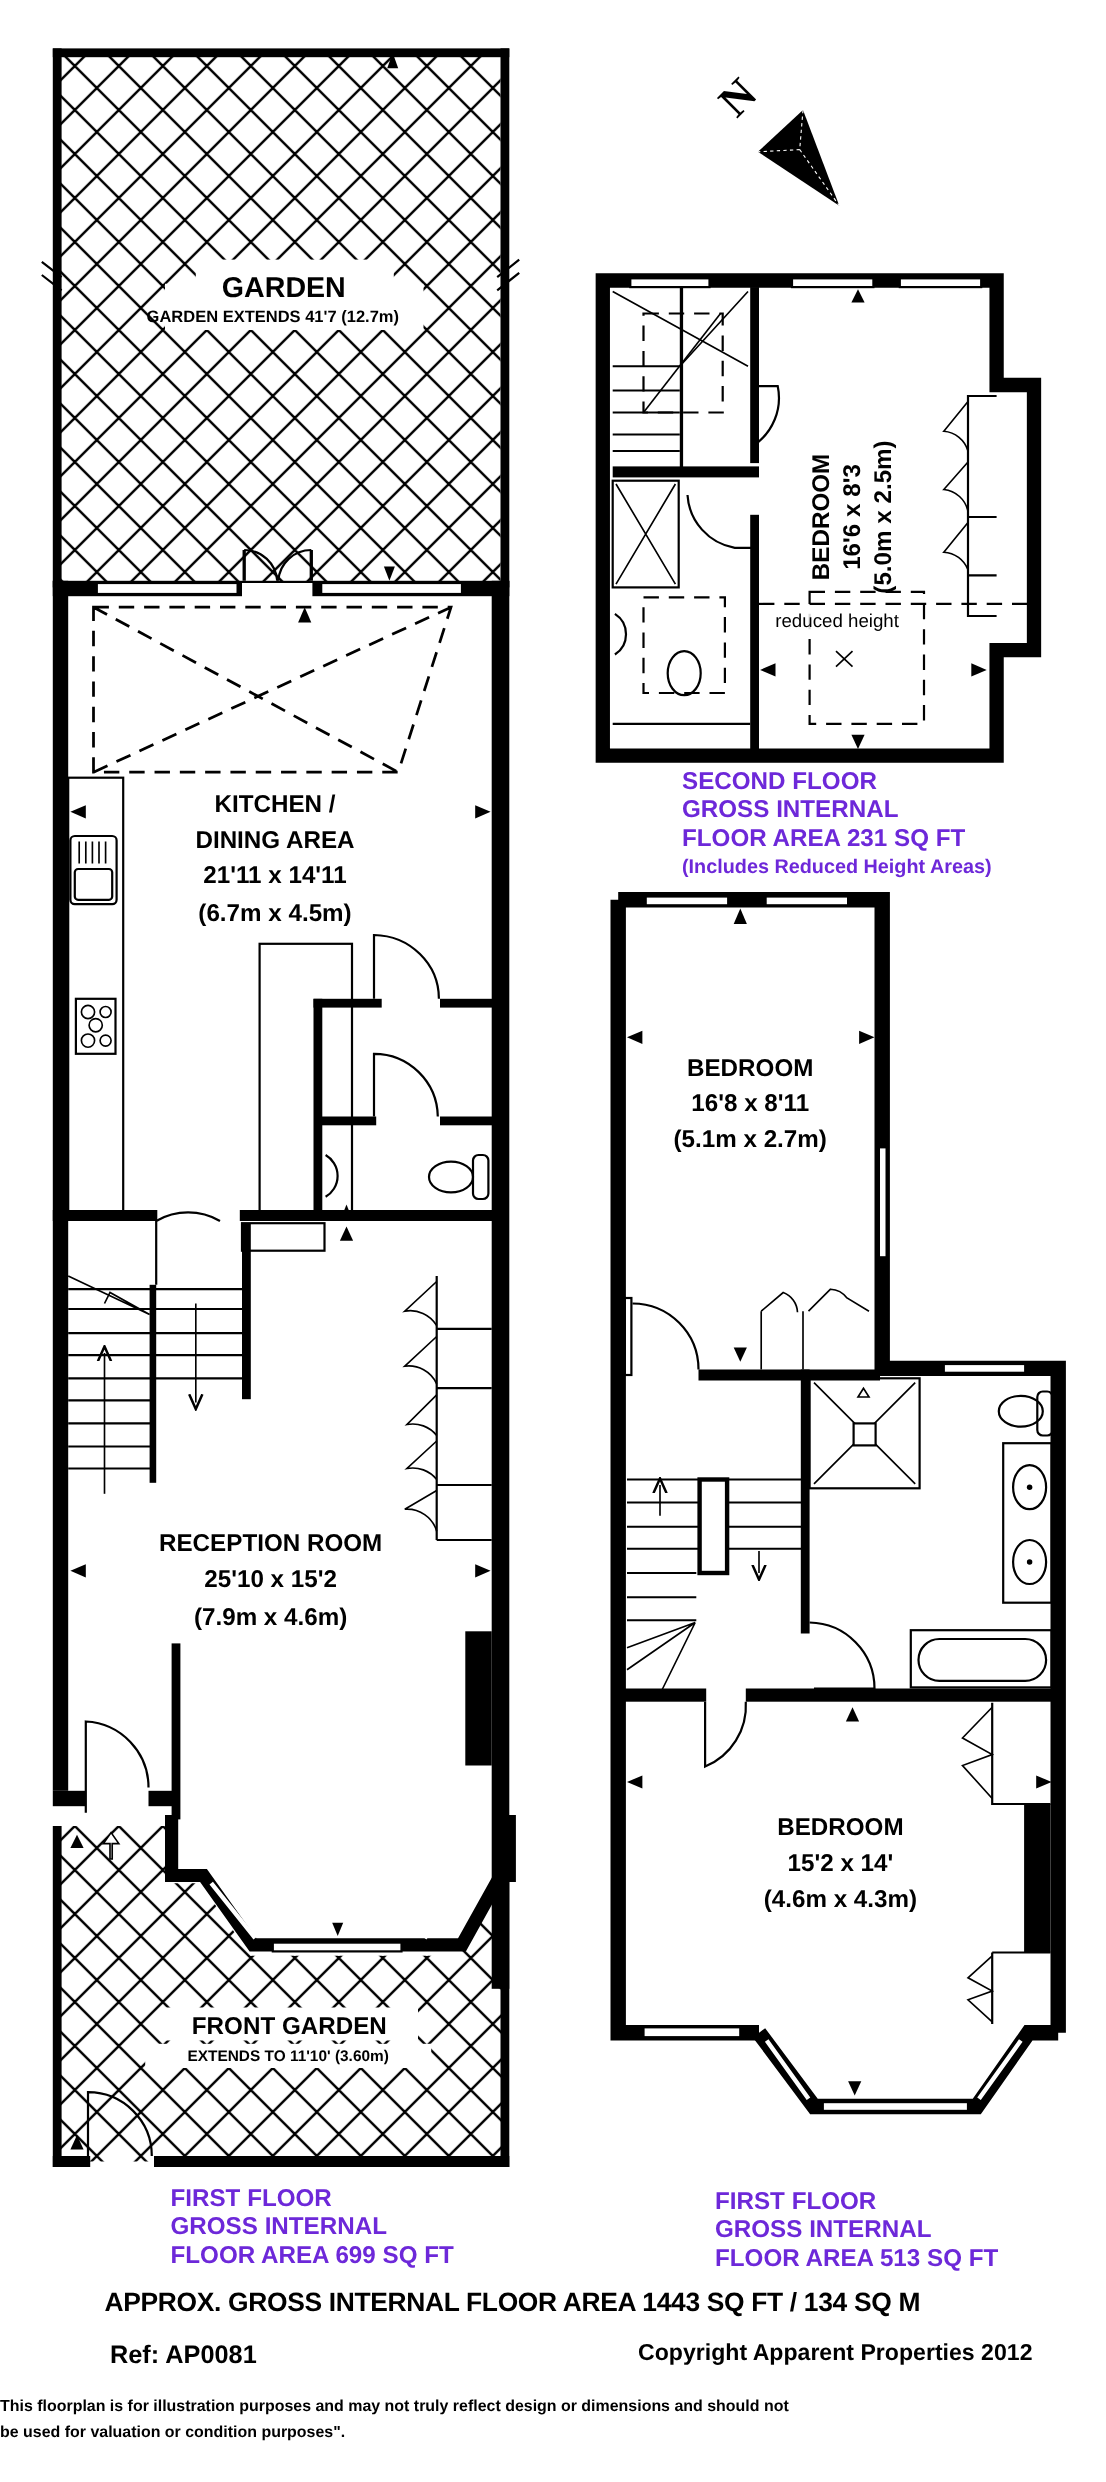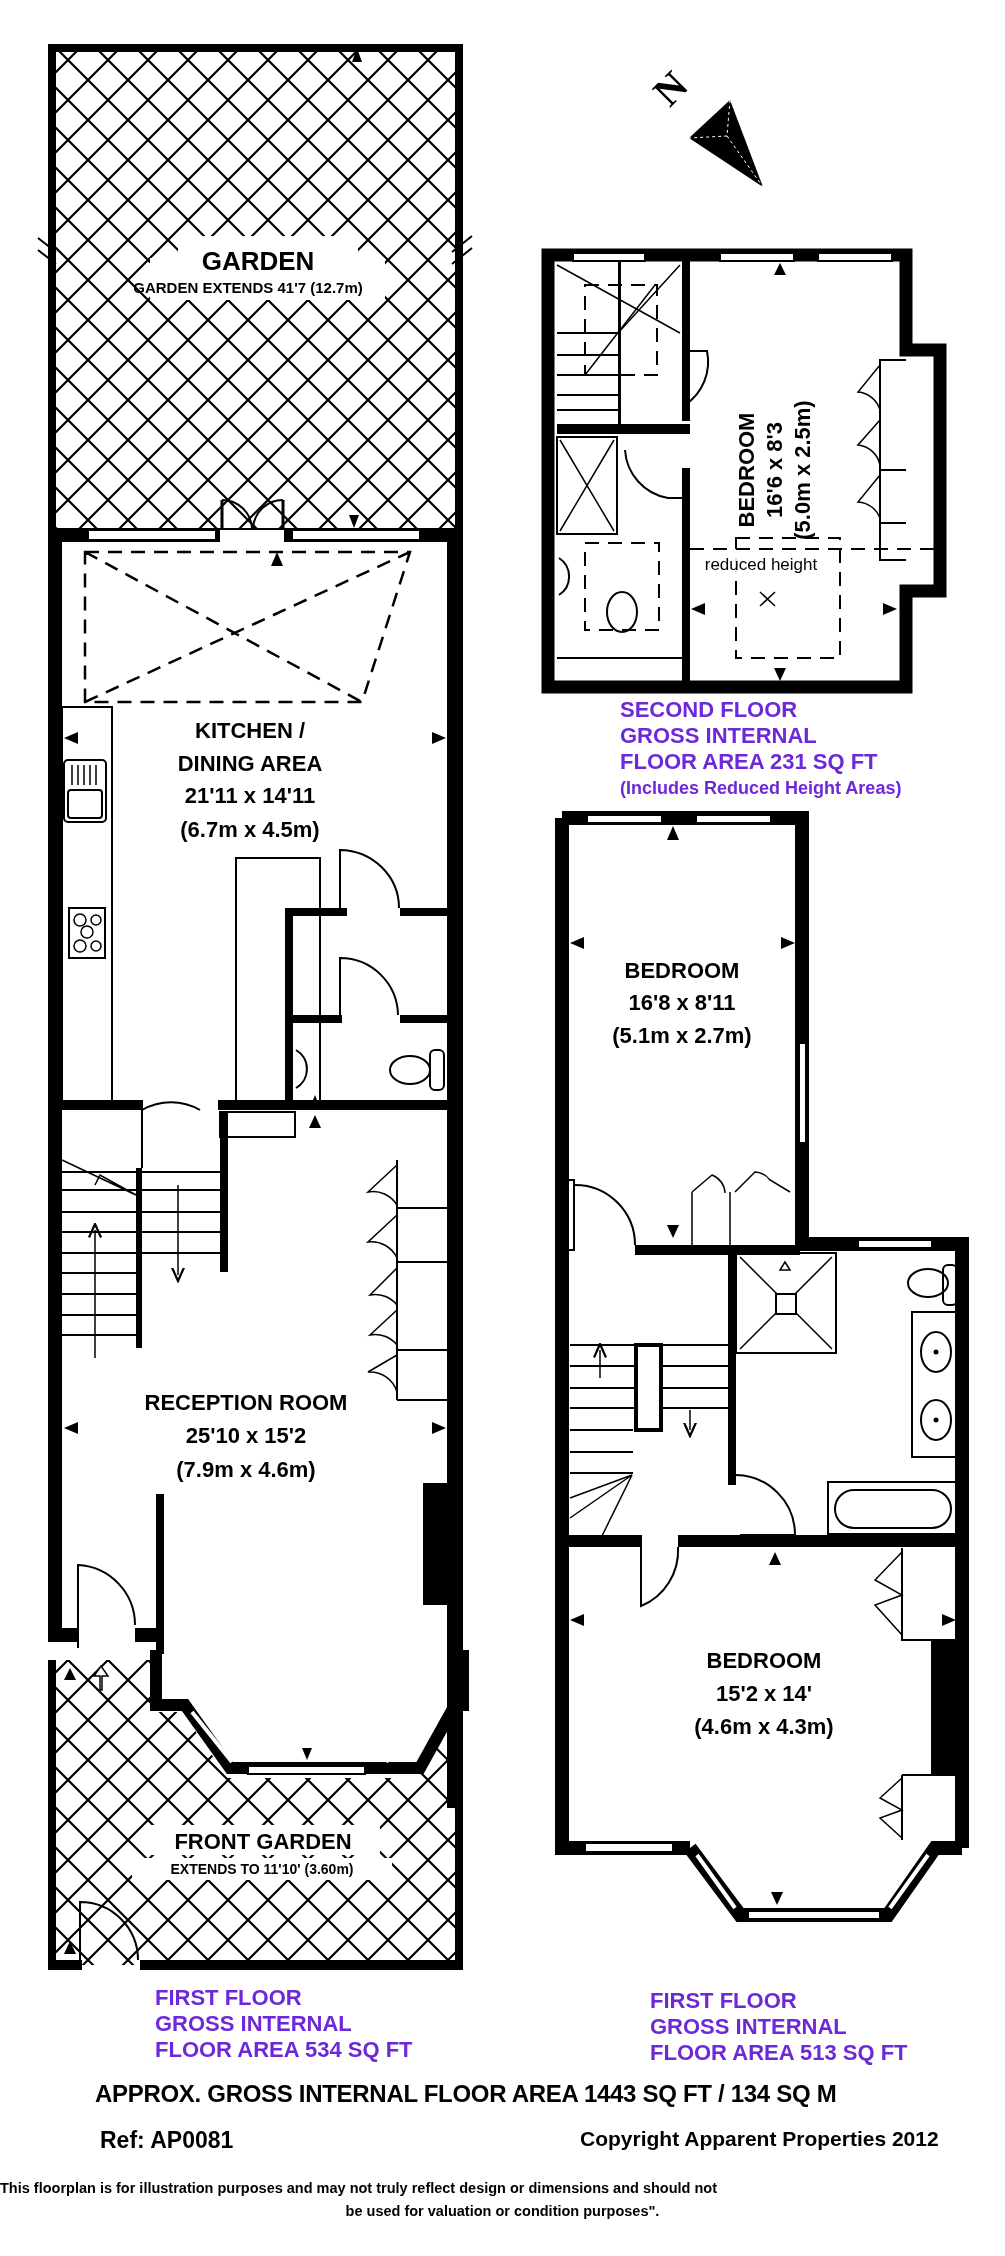--- a/index.html
+++ b/index.html
@@ -285,26 +285,26 @@
 <div class="cap" style="left:620px; top:697px;">
   <div>SECOND  FLOOR</div>
   <div>GROSS INTERNAL</div>
   <div>FLOOR AREA 231 SQ FT</div>
   <div class="small-cap">(Includes Reduced Height Areas)</div>
 </div>
 
 <div class="cap" style="left:155px; top:1985px;">
   <div>FIRST FLOOR</div>
   <div>GROSS INTERNAL</div>
-  <div>FLOOR AREA 534 SQ FT</div>
+  <div>FLOOR AREA 699 SQ FT</div>
 </div>
 
 <div class="cap" style="left:650px; top:1988px;">
   <div>FIRST FLOOR</div>
   <div>GROSS INTERNAL</div>
   <div>FLOOR AREA 513 SQ FT</div>
 </div>
 
 <div class="foot" style="left:95px; top:2080px; font-size:24px; font-weight:bold; letter-spacing:-0.3px;">APPROX. GROSS INTERNAL FLOOR AREA 1443 SQ FT / 134 SQ M</div>
 <div class="foot" style="left:100px; top:2127px; font-size:23px; font-weight:bold;">Ref:  AP0081</div>
 <div class="foot" style="left:580px; top:2127px; font-size:21px; font-weight:bold;">Copyright Apparent Properties 2012</div>
 <div class="foot" style="left:0; width:1005px; text-align:left; top:2180px; font-size:14.5px; font-weight:bold;">This floorplan is for illustration purposes and may not truly reflect design or dimensions and should not</div>
-<div class="foot" style="left:0; width:1005px; text-align:center; top:2203px; font-size:14.5px; font-weight:bold;">be used for valuation or condition purposes".</div>
+<div class="foot" style="left:0; width:1005px; text-align:left; top:2203px; font-size:14.5px; font-weight:bold;">be used for valuation or condition purposes".</div>
 
 </body></html>

